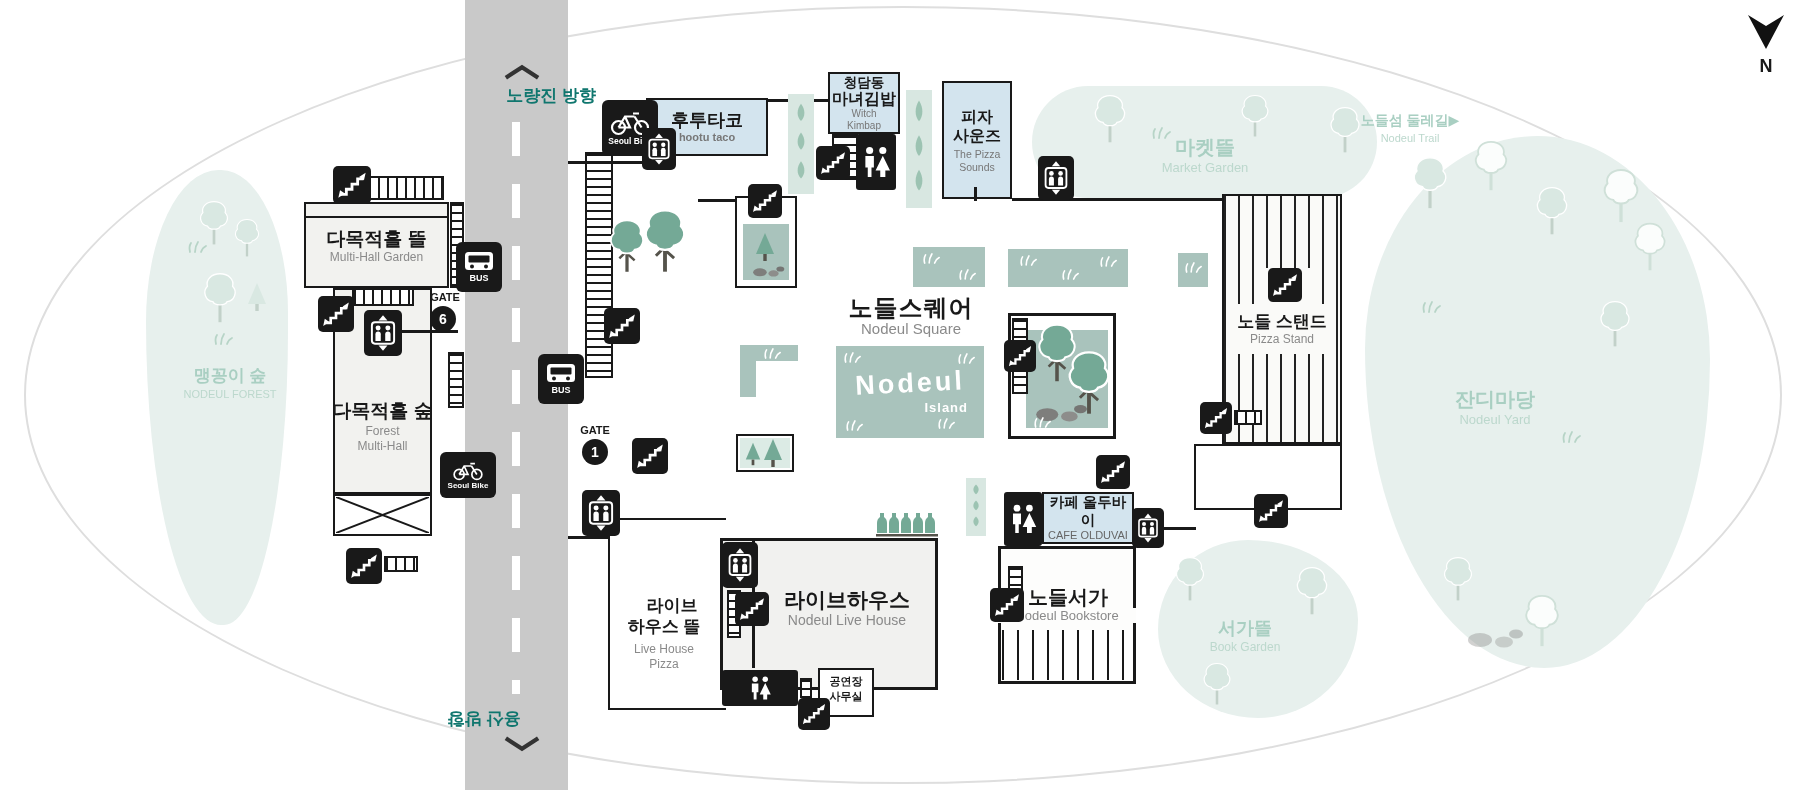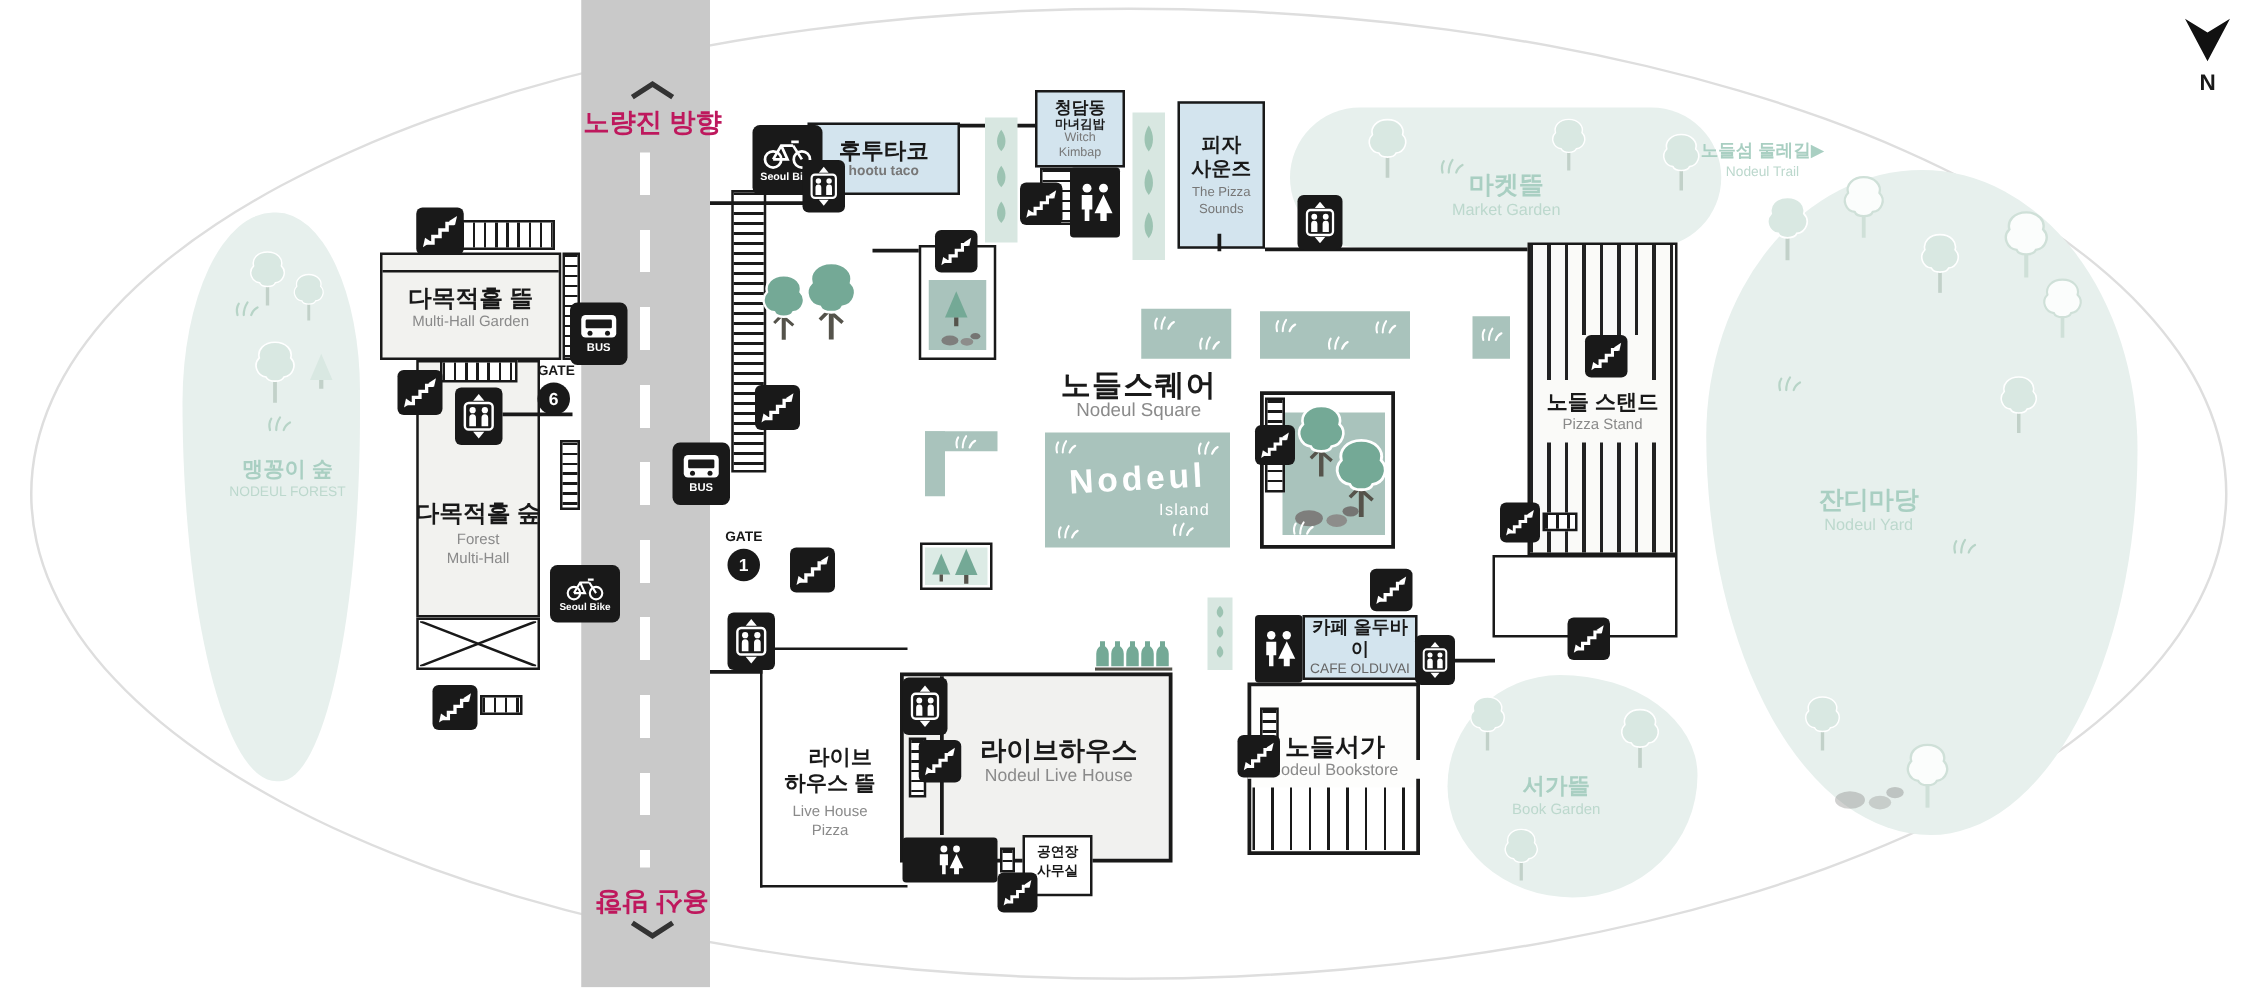--- a/index.html
+++ b/index.html
@@ -25,25 +25,25 @@
   .colonnade{background-color:#fff;background-image:repeating-linear-gradient(90deg,#191919 0 2px,rgba(0,0,0,0) 2px 15px);}
   .wall{background:#191919;}
   .ko{font-weight:700;color:#191919;}
   .en{color:#8a8a8a;}
   .mintko{font-weight:700;color:#a9cfc2;}
   .minten{color:#bcd8cd;}
   .center{text-align:center;}
   .gatecircle{background:#191919;border-radius:50%;color:#fff;font-weight:700;
               display:flex;align-items:center;justify-content:center;}
   .greenrect{background:#a9c3bc;}
-  .roadtext{color:#be185d;font-weight:700;font-size:21px;text-align:center;white-space:nowrap;}
+  .roadtext{color:#0f766e;font-weight:700;font-size:17px;text-align:right;white-space:nowrap;}
   .icn{display:block;}
   .icn svg{width:100%;height:100%;display:block;}
   .logo-n{color:#fff;font-weight:700;font-size:27px;letter-spacing:3px;transform:rotate(-3deg);}
-  .logo-i{color:#fff;font-weight:400;font-size:13px;letter-spacing:1px;}
+  .logo-i{color:#fff;font-weight:700;font-size:13px;letter-spacing:1px;}
 </style>
 </head>
 <body>
 
 <div class="stage">
 
   <div class="abs oval" style="left:24px;top:6px;width:1758px;height:778px;z-index:1;"></div>
 
   <div class="abs blob" style="left:146px;top:170px;width:142px;height:455px;border-radius:52% 48% 46% 54% / 34% 32% 66% 68%;z-index:2;"></div>
   <div class="abs blob" style="left:1032px;top:86px;width:345px;height:112px;border-radius:60px;z-index:2;"></div>
@@ -308,21 +308,21 @@
             <path d="M9 2 c4.5 4 4.5 9 0 12 c-4.5 -3 -4.5 -8 0 -12z"></path>
             <path d="M9 22 c4.5 4 4.5 9 0 12 c-4.5 -3 -4.5 -8 0 -12z"></path>
             <path d="M9 42 c4.5 4 4.5 9 0 12 c-4.5 -3 -4.5 -8 0 -12z"></path>
           </g>
         </svg>
       </span>
   </div>
 
   <div class="abs bluebox" style="left:828px;top:72px;width:72px;height:62px;line-height:1.15;z-index:5;">
     <div class="ko" style="font-size:13.5px;">청담동</div>
-    <div class="ko" style="font-size:10px;">마녀김밥</div>
+    <div class="ko" style="font-size:16px;">마녀김밥</div>
     <div class="en" style="font-size:10px;color:#777;">Witch</div>
     <div class="en" style="font-size:10px;color:#777;">Kimbap</div>
   </div>
   <div class="abs hatchh" style="left:832px;top:134px;width:26px;height:46px;z-index:5;"></div>
   <span class="abs blk" style="left:816px;top:146px;width:34px;height:34px;z-index:7;">
       <span class="icn" style="width:100%;height:100%;">
         <svg viewBox="0 0 34 34">
           <path d="M5 27 h6 v-5.5 h6 v-5.5 h6 v-5.5 h6" fill="none" stroke="#fff" stroke-width="3"></path>
           <path d="M24.5 8.5 l7-4.5 -1.8 8z" fill="#fff"></path>
           <path d="M9.5 26 l-7 4.5 1.8-8z" fill="#fff"></path>

